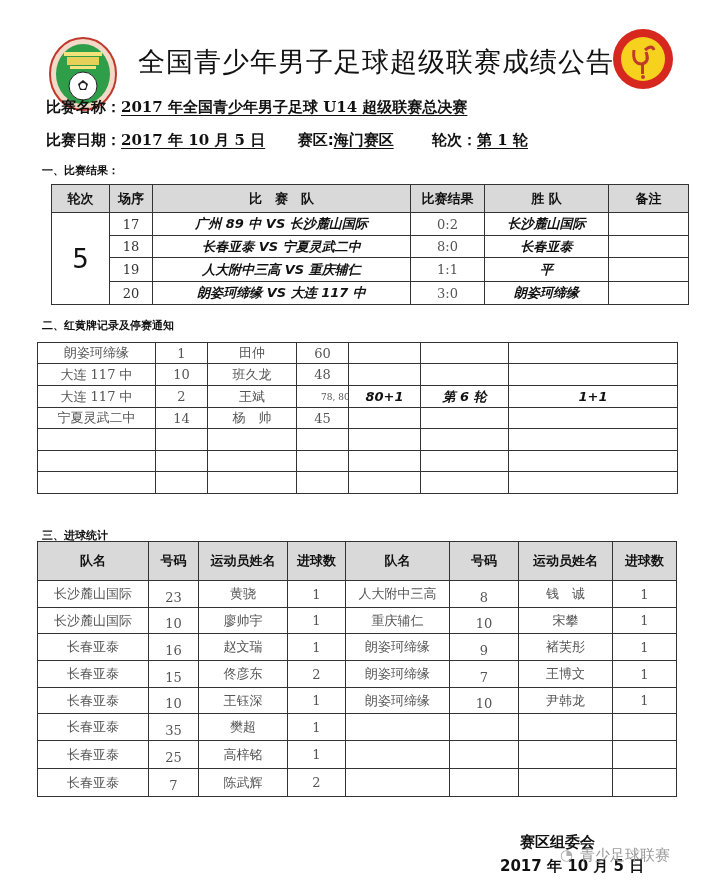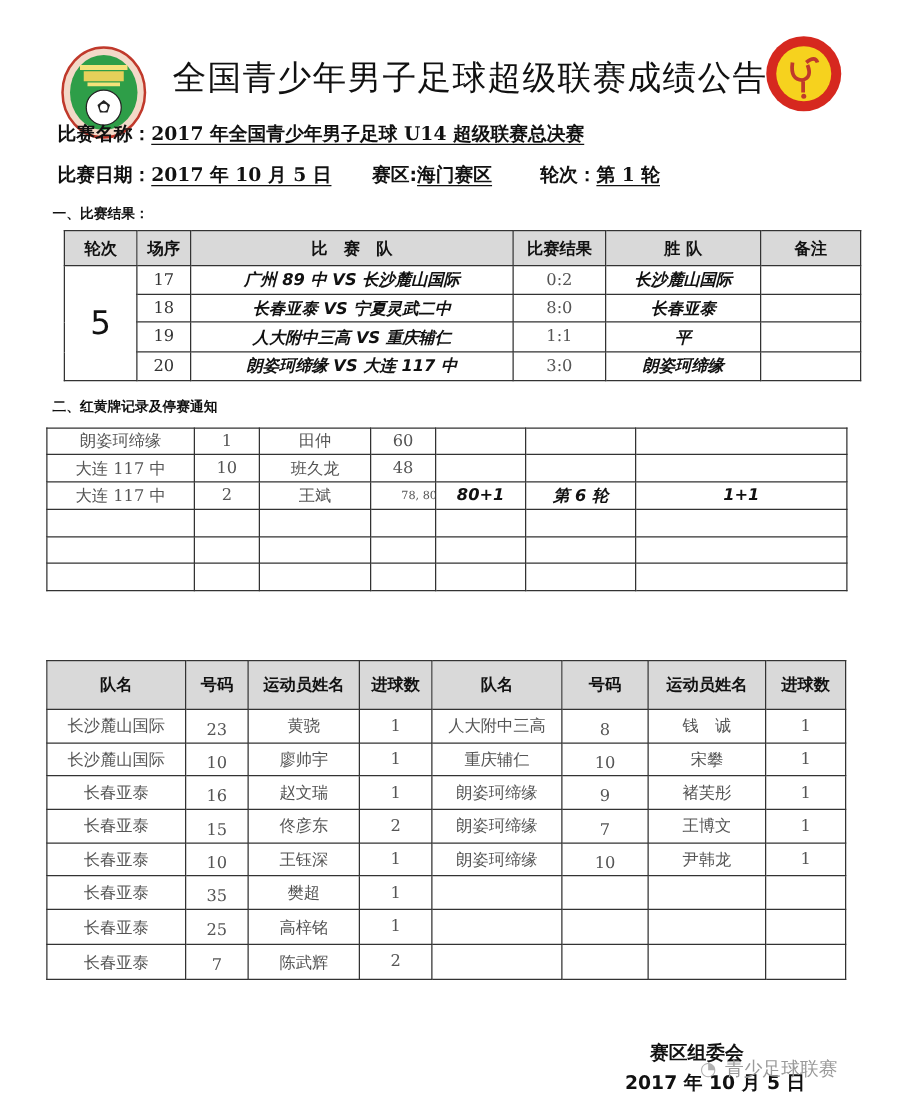--- a/index.html
+++ b/index.html
@@ -148,20 +148,29 @@
   </tr>
   <tr style="height:22px;">
     <td class="light">大连 117 中</td>
     <td class="light">2</td>
     <td class="light">王斌</td>
     <td class="light tiny">78, 80+1</td>
     <td class="bold">80+1</td>
     <td class="bold">第 6 轮</td>
     <td class="bold">1+1</td>
   </tr>
+  <tr style="height:21px;">
+    <td class="light">宁夏灵武二中</td>
+    <td class="light">14</td>
+    <td class="light">杨　帅</td>
+    <td class="light">45</td>
+    <td class="bold"></td>
+    <td class="bold"></td>
+    <td class="bold"></td>
+  </tr>
   <tr style="height:22px;">
     <td></td>
     <td></td>
     <td></td>
     <td></td>
     <td></td>
     <td></td>
     <td></td>
   </tr>
   <tr style="height:21px;">
@@ -179,21 +188,21 @@
     <td></td>
     <td></td>
     <td></td>
     <td></td>
     <td></td>
   </tr>
 </tbody>
   </table>
 
 <div class="abs section" style="left:42px; top:528px;">三、进球统计</div>
-<table style="left:37px; top:528px; width:639px;border-radius:14px;">
+<table style="left:37px; top:541px; width:639px;border-radius:14px;">
   <colgroup>
     <col style="width:111px">
       <col style="width:50px">
       <col style="width:89px">
       <col style="width:58px">
     <col style="width:104px">
       <col style="width:69px">
       <col style="width:94px">
       <col style="width:64px">
   </colgroup>

